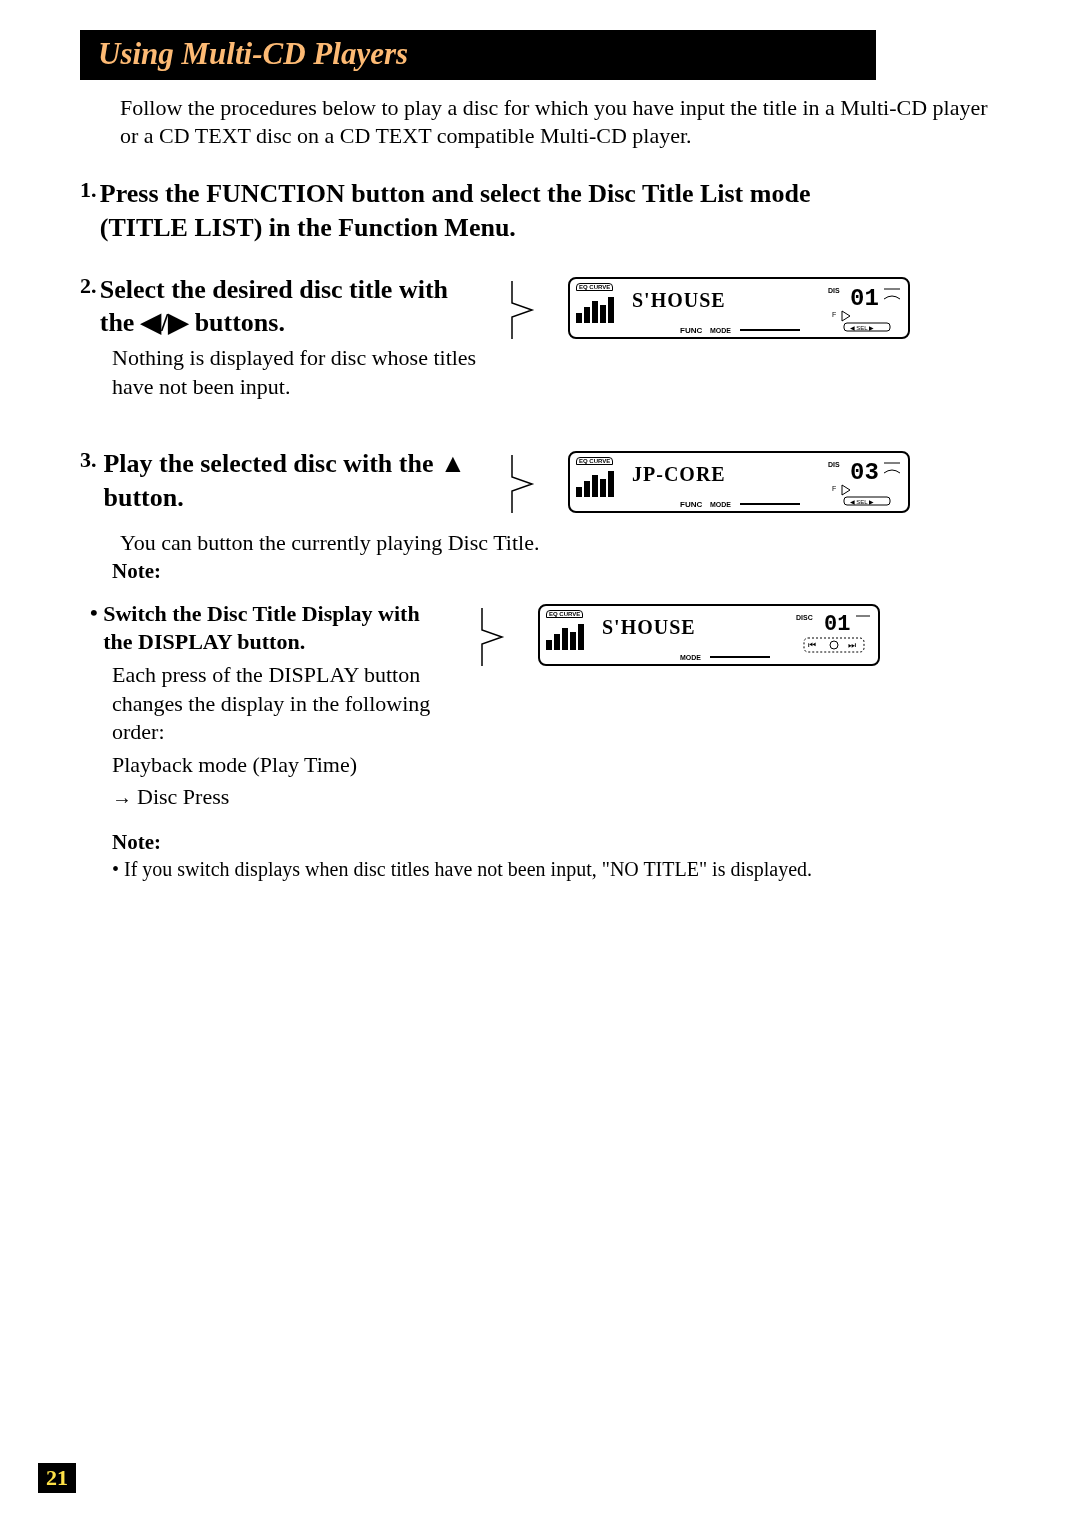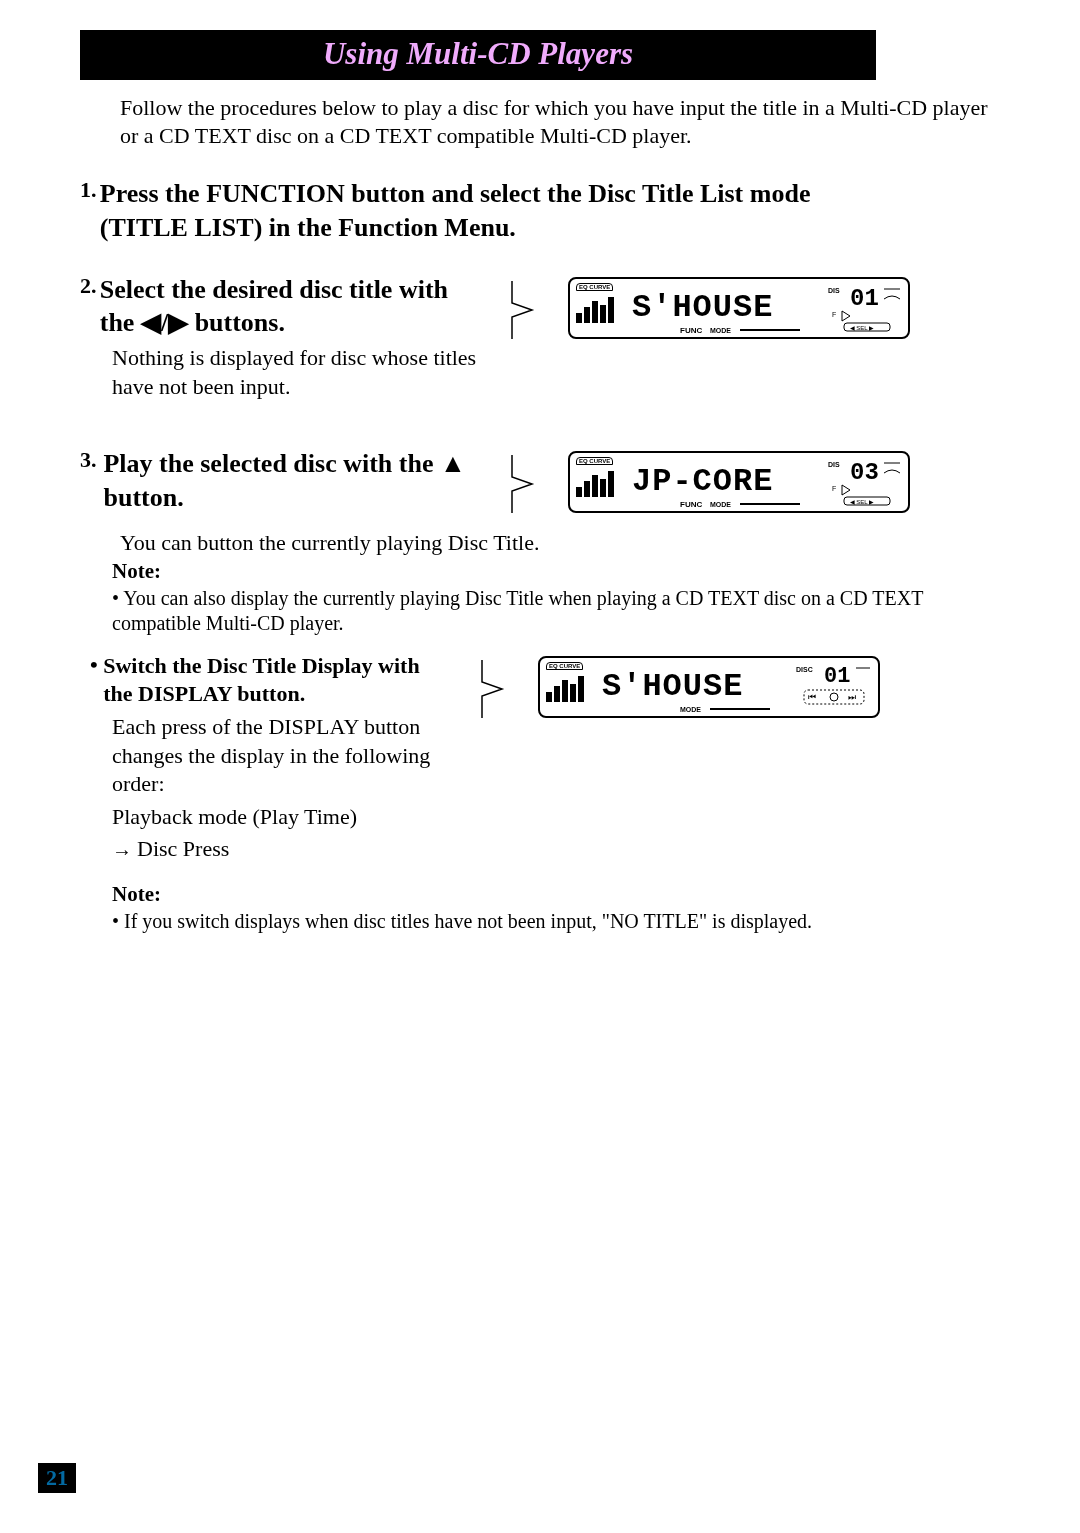--- a/index.html
+++ b/index.html
@@ -10,28 +10,27 @@
     color: #000;
     width: 1080px;
     height: 1533px;
     position: relative;
   }
   .page {
     padding: 30px 80px 0 80px;
   }
   .header-bar {
     background: #000;
-    color: #f0abfc;
+    color: #fdba74;
     font-style: italic;
     font-weight: bold;
     font-size: 31px;
     padding: 6px 18px 8px 18px;
     width: 760px;
     margin-left: 0;
-    text-align: center;
   }
   .section-title {
     font-family: Arial, Helvetica, sans-serif;
     font-weight: bold;
     font-size: 26px;
     margin-top: 32px;
     margin-bottom: 0;
     border-bottom: 2px solid #000;
     display: inline-block;
     padding-bottom: 2px;
@@ -127,22 +126,22 @@
     position: absolute;
     left: 6px;
     top: 14px;
     width: 44px;
     height: 32px;
   }
   .lcd .seg-text {
     position: absolute;
     left: 62px;
     top: 10px;
-    font-family: Liberation Mono, monospace;
-    font-size: 32px;
+    font-family: Liberation Serif, serif;
+    font-size: 20px;
     letter-spacing: 1px;
     font-weight: bold;
   }
   .lcd .func-label {
     position: absolute;
     left: 110px;
     bottom: 2px;
     font-size: 8px;
     font-family: Arial;
     font-weight: bold;
@@ -168,21 +167,21 @@
     right: 4px;
     top: 2px;
     width: 80px;
     height: 52px;
   }
   .page-num {
     position: absolute;
     left: 38px;
     bottom: 40px;
     background: #000;
-    color: #0369a1;
+    color: #fde047;
     font-weight: bold;
     font-size: 22px;
     font-family: "Times New Roman", serif;
     padding: 2px 8px;
   }
   .seq-arrow {
     font-size: 20px;
   }
 </style>
 </head>
@@ -281,23 +280,20 @@
         <rect x="20" y="42" width="46" height="8" rx="3" fill="none" stroke="#000"></rect>
         <text x="26" y="49" font-size="6" font-family="Arial">◀ SEL ▶</text>
       </svg>
     </div>
   </div>
 
   
   <div class="intro">You can button the currently playing Disc Title.</div>
 
   <div class="note-label">Note:</div>
-  <ul class="note-list">
-    <li>You can also display the currently playing Disc Title when playing a CD TEXT disc on a CD TEXT compatible Multi-CD player.</li>
-  </ul>
 
   
   <div class="step-block" style="margin-top:16px; margin-left:10px;">
     <div class="step-text" style="width:360px;">
       <div class="flex-row">
         <span class="step-num" style="width:20px;">•</span>
         <span class="bullet-title">Switch the Disc Title Display with the DISPLAY button.</span>
       </div>
       <div class="bullet-body" style="margin-left:22px;">Each press of the DISPLAY button changes the display in the following order:</div>
       <div class="bullet-body" style="margin-left:22px;">Playback mode (Play Time)</div>

